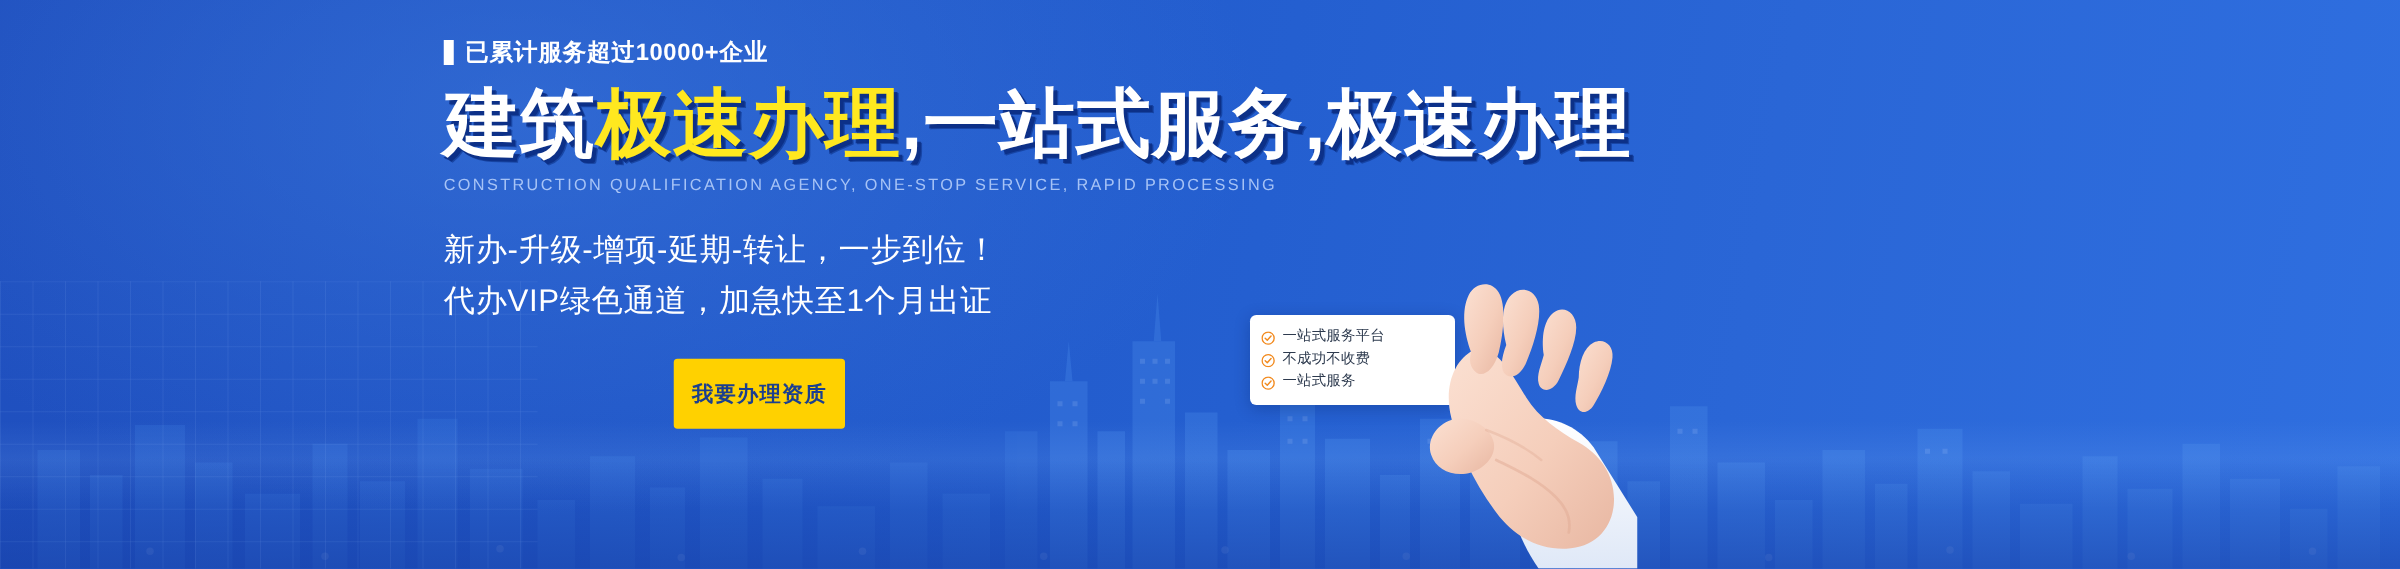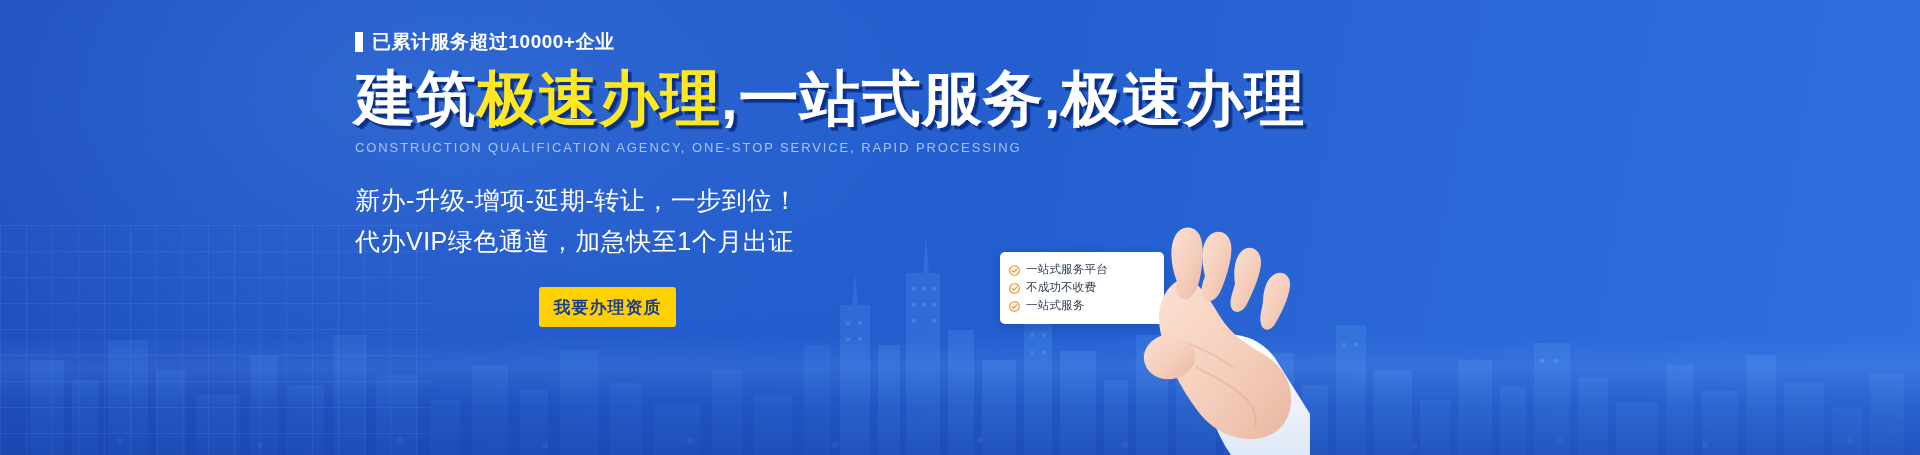--- a/index.html
+++ b/index.html
@@ -123,21 +123,21 @@
     line-height:1.62;
     letter-spacing:0.5px;
     white-space:nowrap;
     font-weight:normal;
   }
 
   .cta {
     margin-top:26px;
     margin-left:184px;
     width:137px;
-    height:40px;
+    height:56px;
     background:#ffd100;
     border:none;
     border-radius:3px;
     color:#1b3f8f;
     font-size:17px;
     font-weight:bold;
     font-family:"Liberation Sans", sans-serif;
     letter-spacing:1px;
     cursor:pointer;
     display:flex;

